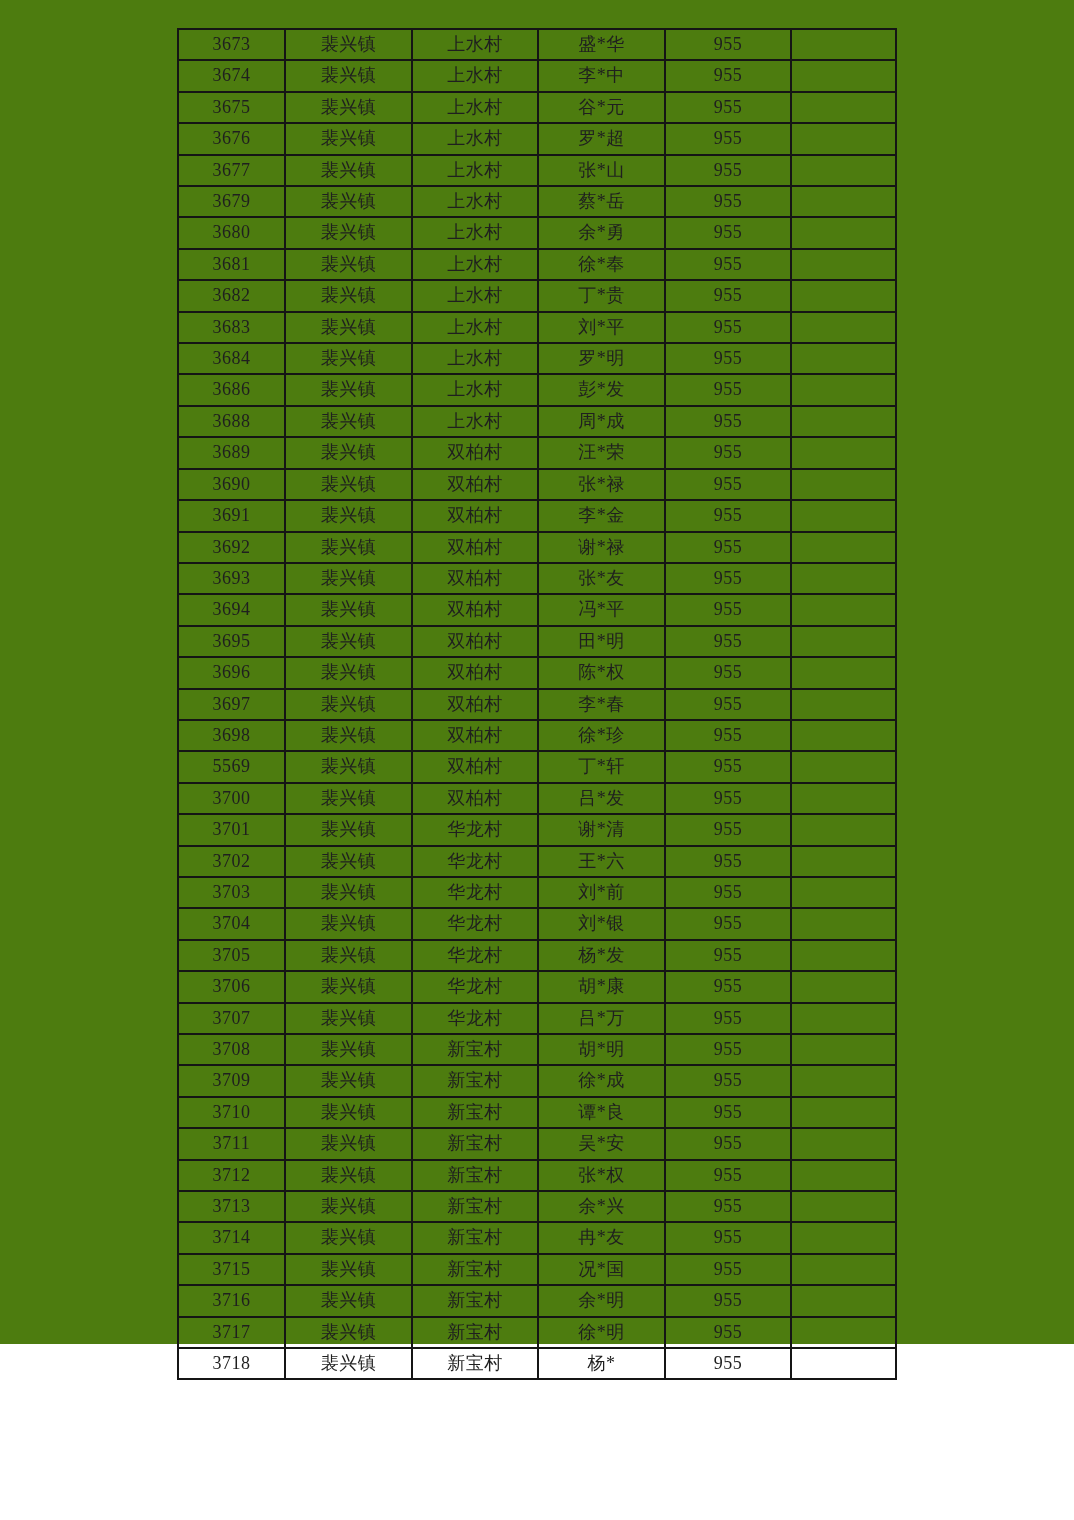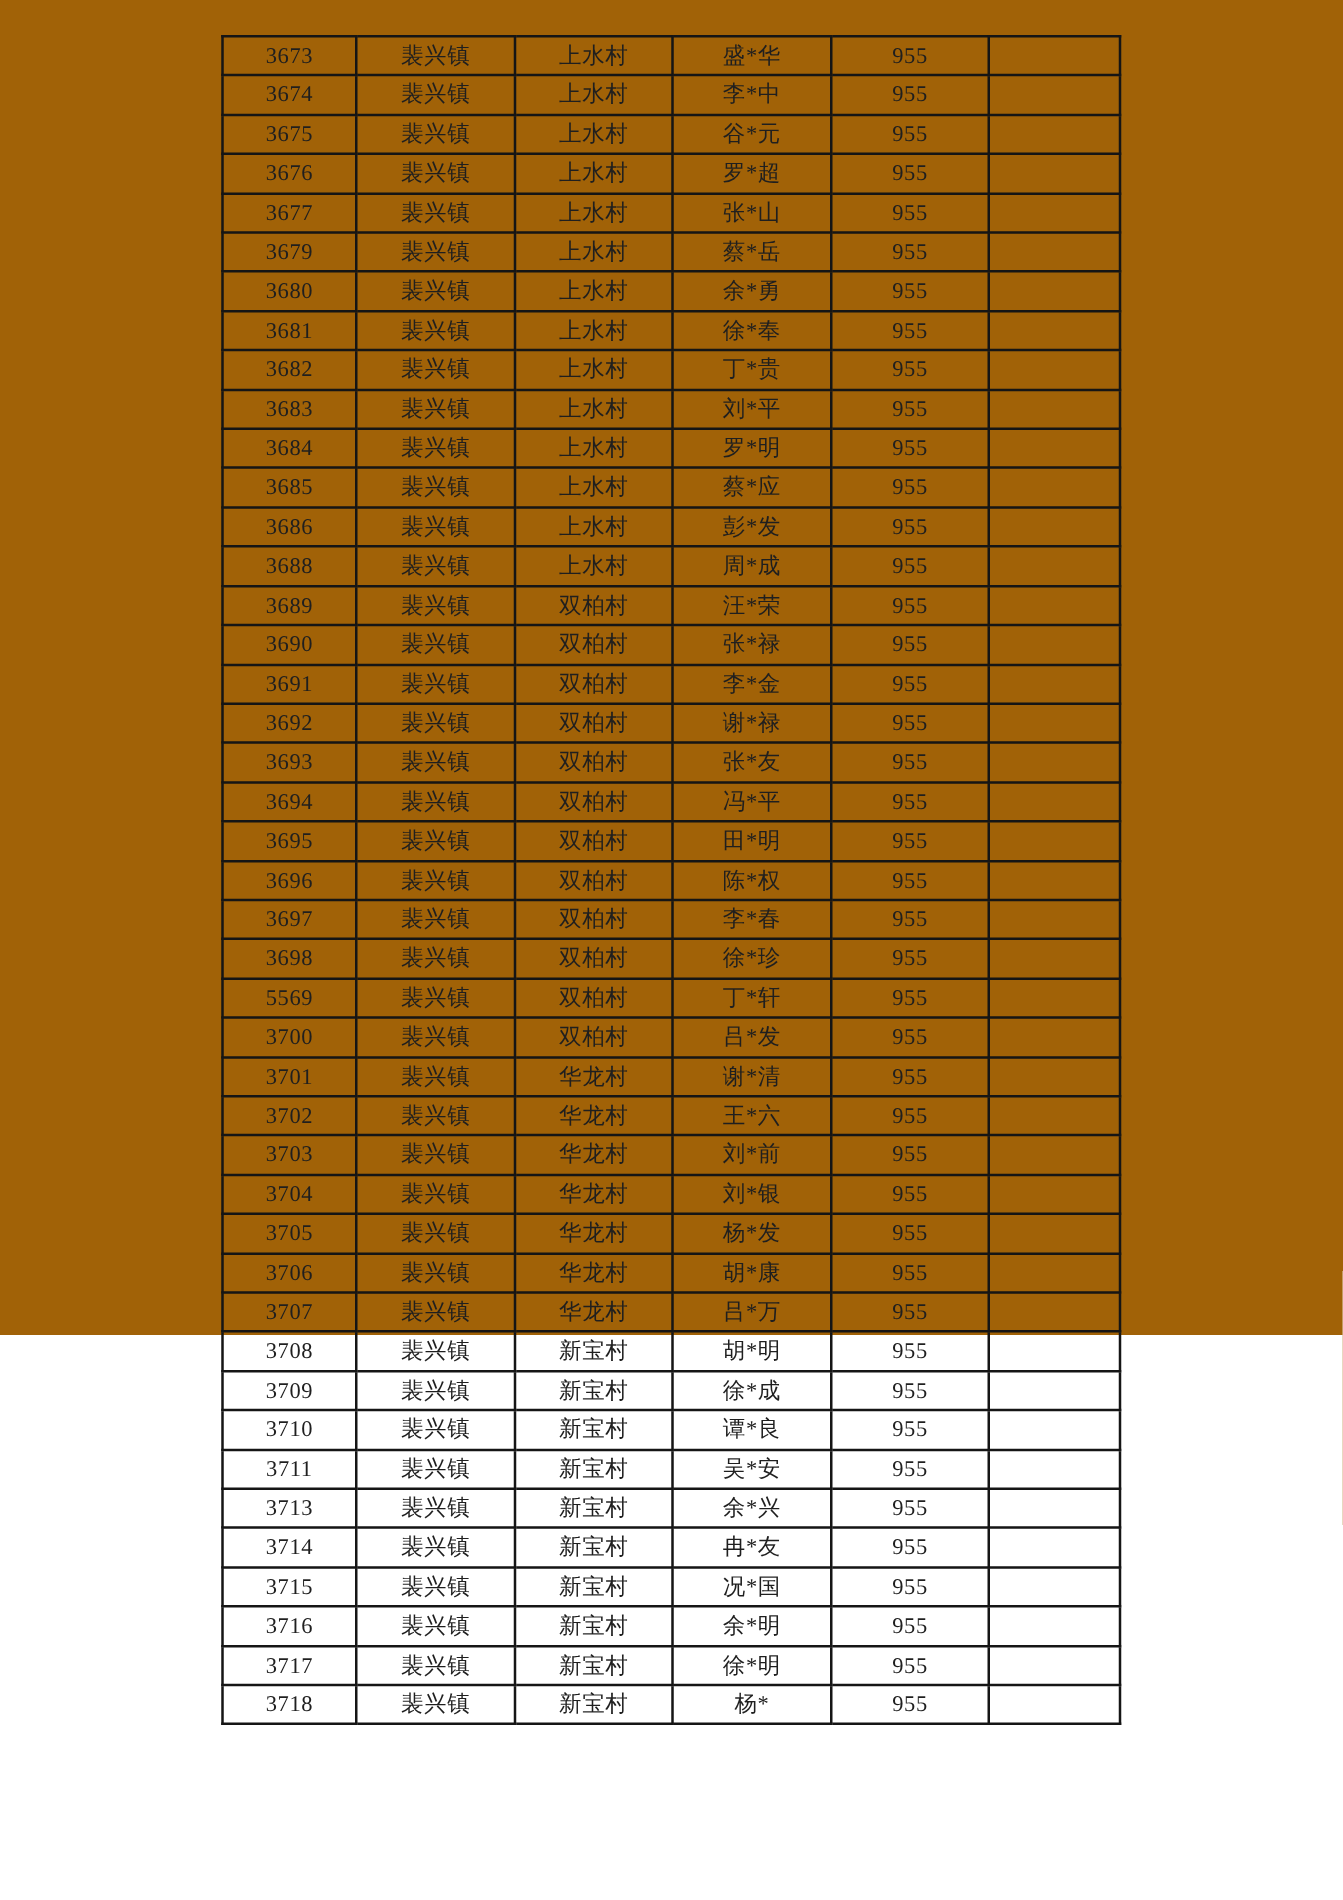--- a/index.html
+++ b/index.html
@@ -11,22 +11,22 @@
     position: relative;
     width: 1074px;
     height: 1520px;
     overflow: hidden;
     font-family: "Liberation Serif", "DejaVu Serif", serif;
   }
   .page {
     position: absolute;
     left: 0; top: 0;
     width: 1074px;
-    height: 1068px;
-    background: #a16207;
+    height: 1344px;
+    background: #4d7c0f;
   }
   table.roster {
     position: absolute;
     left: 177px;
     top: 28px;
     width: 718px;
     border-collapse: collapse;
     table-layout: fixed;
     border: 2px solid #151515;
   }
@@ -146,28 +146,20 @@
         </tr>
         <tr>
           <td>3684</td>
           <td>裴兴镇</td>
           <td>上水村</td>
           <td>罗*明</td>
           <td>955</td>
           <td></td>
         </tr>
         <tr>
-          <td>3685</td>
-          <td>裴兴镇</td>
-          <td>上水村</td>
-          <td>蔡*应</td>
-          <td>955</td>
-          <td></td>
-        </tr>
-        <tr>
           <td>3686</td>
           <td>裴兴镇</td>
           <td>上水村</td>
           <td>彭*发</td>
           <td>955</td>
           <td></td>
         </tr>
         <tr>
           <td>3688</td>
           <td>裴兴镇</td>
@@ -350,20 +342,28 @@
           <td>新宝村</td>
           <td>谭*良</td>
           <td>955</td>
           <td></td>
         </tr>
         <tr>
           <td>3711</td>
           <td>裴兴镇</td>
           <td>新宝村</td>
           <td>吴*安</td>
+          <td>955</td>
+          <td></td>
+        </tr>
+        <tr>
+          <td>3712</td>
+          <td>裴兴镇</td>
+          <td>新宝村</td>
+          <td>张*权</td>
           <td>955</td>
           <td></td>
         </tr>
         <tr>
           <td>3713</td>
           <td>裴兴镇</td>
           <td>新宝村</td>
           <td>余*兴</td>
           <td>955</td>
           <td></td>

